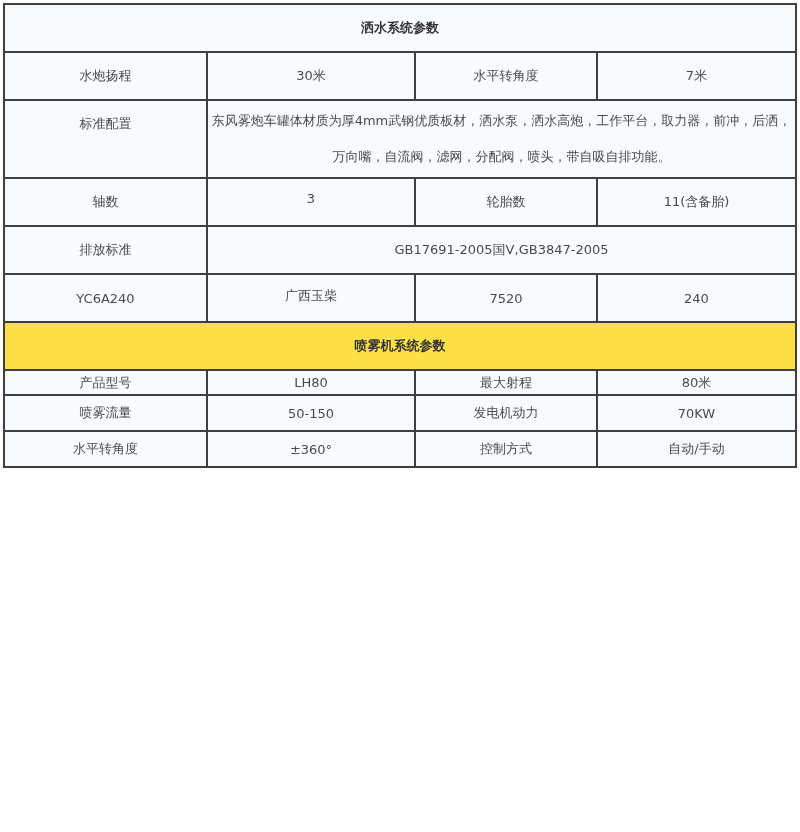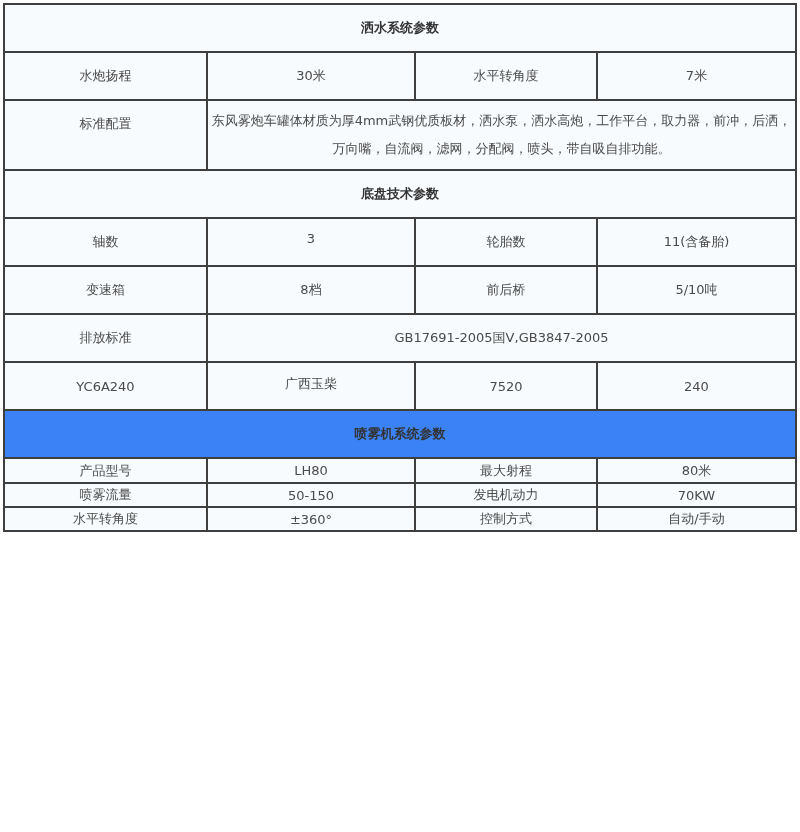--- a/index.html
+++ b/index.html
@@ -14,31 +14,31 @@
     }
     table.spec td {
       border: 2px solid #3f3f3f;
       text-align: center;
       vertical-align: middle;
       background: #f7fbfe;
       padding: 0 0;
       box-sizing: border-box;
     }
     .sec-head td { background: #dcdcdc; font-weight: bold; color: #333; }
-    .sec-head.dark td { background: #3b82f6; }
+    .sec-head.dark td { background: #fde047; }
     .sub-head td { background: #dcdcdc; }
-    td.left-text { text-align: left; line-height: 28px; padding: 6px 8px 6px 8px; }
+    td.left-text { text-align: left; line-height: 36px; padding: 6px 8px 6px 8px; }
     col.c1 { width: 203px; }
     col.c2 { width: 208px; }
     col.c3 { width: 182px; }
     col.c4 { width: 199px; }
     .h48 { height: 48px; }
     .h41 { height: 25px; }
-    .h40 { height: 24px; }
-    .h78 { height: 70px; }
+    .h40 { height: 36px; }
+    .h78 { height: 78px; }
   </style>
 </head>
 <body>
 
 <table class="spec">
   <colgroup>
       <col class="c1">
       <col class="c2">
       <col class="c3">
       <col class="c4">
@@ -52,34 +52,25 @@
       <td>水炮扬程</td>
       <td>30米</td>
       <td>水平转角度</td>
       <td>7米</td>
     </tr>
     <tr class="h78">
       <td style="vertical-align:top;padding-top:14px;">标准配置</td>
       <td colspan="3" class="left-text">东风雾炮车罐体材质为厚4mm武钢优质板材，洒水泵，洒水高炮，工作平台，取力器，前冲，后洒，万向嘴，自流阀，滤网，分配阀，喷头，带自吸自排功能。</td>
     </tr>
 
-    <tr class="sec-head h48">
-      <td colspan="4" class="h48">底盘技术参数</td>
-    </tr>
     <tr class="h48">
       <td>轴数</td>
       <td style="vertical-align:top;padding-top:12px;">3</td>
       <td>轮胎数</td>
       <td>11(含备胎)</td>
-    </tr>
-    <tr class="h48">
-      <td>变速箱</td>
-      <td>8档</td>
-      <td>前后桥</td>
-      <td>5/10吨</td>
     </tr>
     <tr class="h48">
       <td>排放标准</td>
       <td colspan="3">GB17691-2005国Ⅴ,GB3847-2005</td>
     </tr>
     <tr class="h48">
       <td>YC6A240</td>
       <td style="vertical-align:top;padding-top:12px;">广西玉柴</td>
       <td>7520</td>
       <td>240</td>

